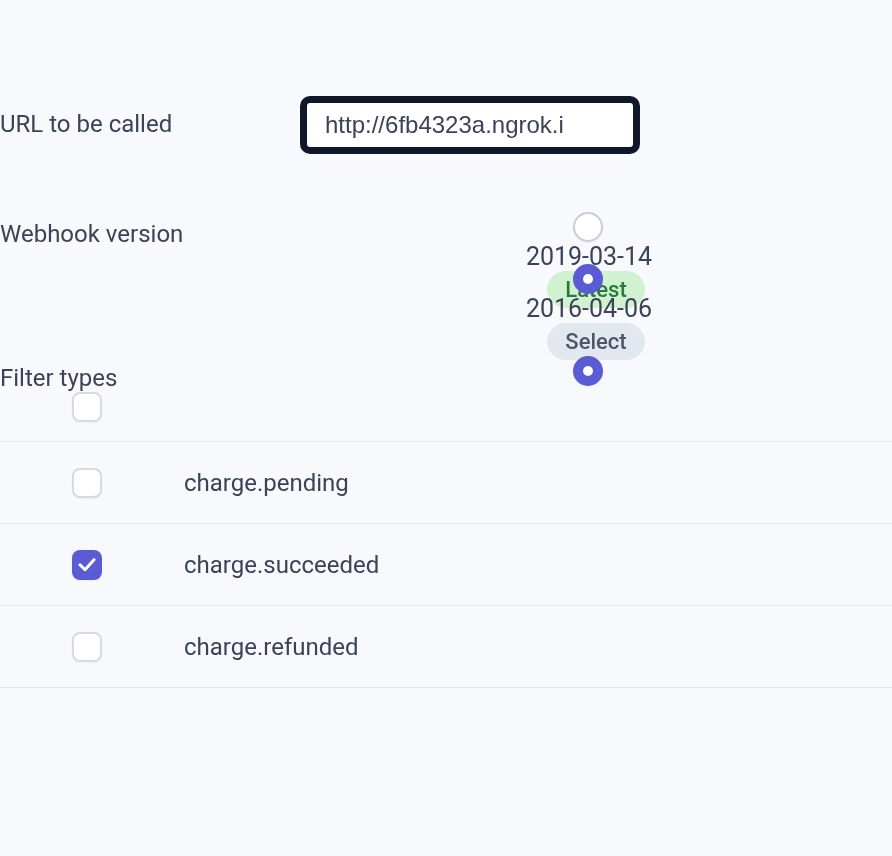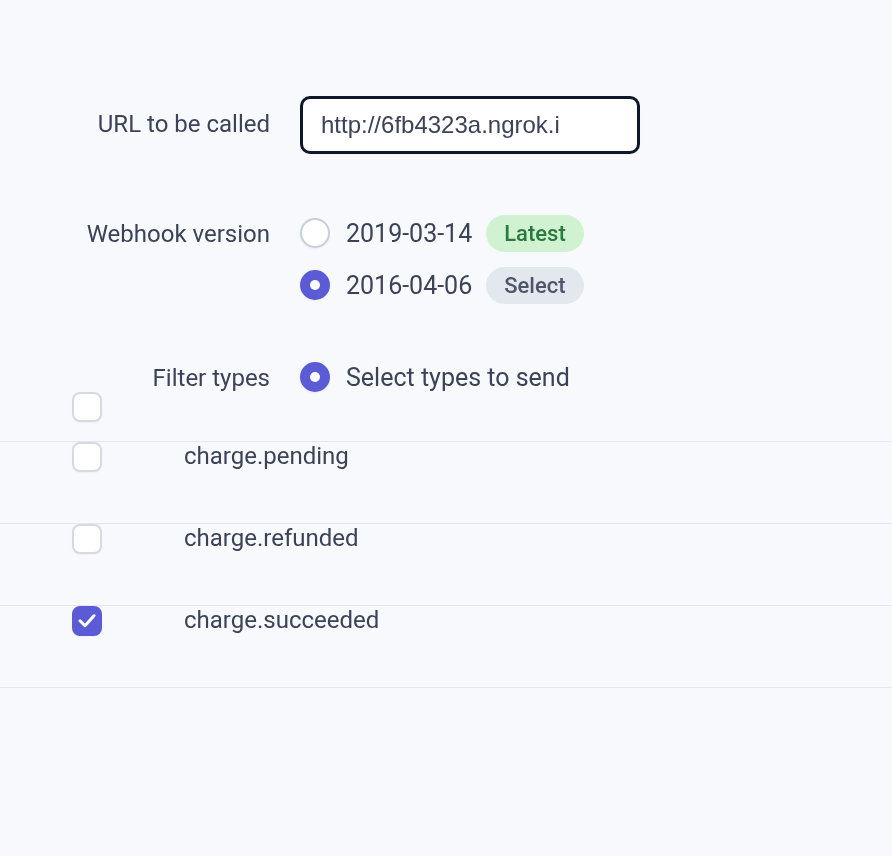--- a/index.html
+++ b/index.html
@@ -22,50 +22,50 @@
       display: flex;
       align-items: flex-start;
       margin-bottom: 50px;
     }
     .form-row.url-row {
       align-items: center;
       margin-bottom: 58px;
     }
     .form-label {
       width: 286px;
-      text-align: right;
       font-size: 24px;
       color: #3c4257;
       padding-right: 16px;
       line-height: 1.4;
       padding-top: 6px;
     }
     .form-row.url-row .form-label {
       padding-top: 0;
     }
     .form-control-col {
       flex: 1;
       padding-left: 14px;
     }
     .url-input {
       width: 340px;
       height: 58px;
-      border: 3px solid #0f172a;
+      border: 7px solid #0f172a;
       border-radius: 10px;
       background: #fff;
       font-size: 24px;
       padding: 0 18px;
       color: #3c4257;
       outline: none;
       box-shadow: 0 1px 2px rgba(0,0,0,0.02);
     }
     .radio-row {
       display: flex;
       align-items: center;
       height: 42px;
+      flex-direction: column;
     }
     .radio-row + .radio-row {
       margin-top: 10px;
     }
     .radio-circle {
       width: 30px;
       height: 30px;
       border-radius: 50%;
       border: 2px solid #c9cfd8;
       background: #fff;
@@ -109,20 +109,21 @@
     .badge.default {
       background: #e3e8ee;
       color: #4f566b;
     }
     .event-list {
       margin-top: 8px;
       position: relative;
     }
     .event-item {
       display: flex;
+      align-items: center;
       height: 82px;
       border-bottom: 1px solid #e3e8ee;
       padding-left: 72px;
     }
     .event-item.first-partial {
       height: 36px;
       align-items: flex-start;
       border-top: none;
     }
     .event-item.first-partial .checkbox {
@@ -180,41 +181,40 @@
         <span class="badge default">Select</span>
       </div>
     </div>
   </div>
 
   <div class="form-row" style="margin-bottom: 6px;">
     <div class="form-label">Filter types</div>
     <div class="form-control-col">
       <div class="radio-row">
         <div class="radio-circle selected"></div>
-        <span class="radio-label">Select types to send</span>
       </div>
     </div>
   </div>
 
   <div class="event-list">
     <div class="event-item first-partial">
       <div class="checkbox"></div>
       <span class="event-label"></span>
     </div>
     <div class="event-item">
       <div class="checkbox"></div>
       <span class="event-label">charge.pending</span>
-    </div>
-    <div class="event-item">
-      <div class="checkbox"></div>
-      <span class="event-label">charge.refunded</span>
     </div>
     <div class="event-item">
       <div class="checkbox checked">
         <svg width="18" height="14" viewBox="0 0 18 14" fill="none">
           <path d="M2 7 L7 12 L16 2" stroke="#fff" stroke-width="3" stroke-linecap="round" stroke-linejoin="round"></path>
         </svg>
       </div>
       <span class="event-label">charge.succeeded</span>
     </div>
+    <div class="event-item">
+      <div class="checkbox"></div>
+      <span class="event-label">charge.refunded</span>
+    </div>
   </div>
 
 </div>
 
 </body></html>

